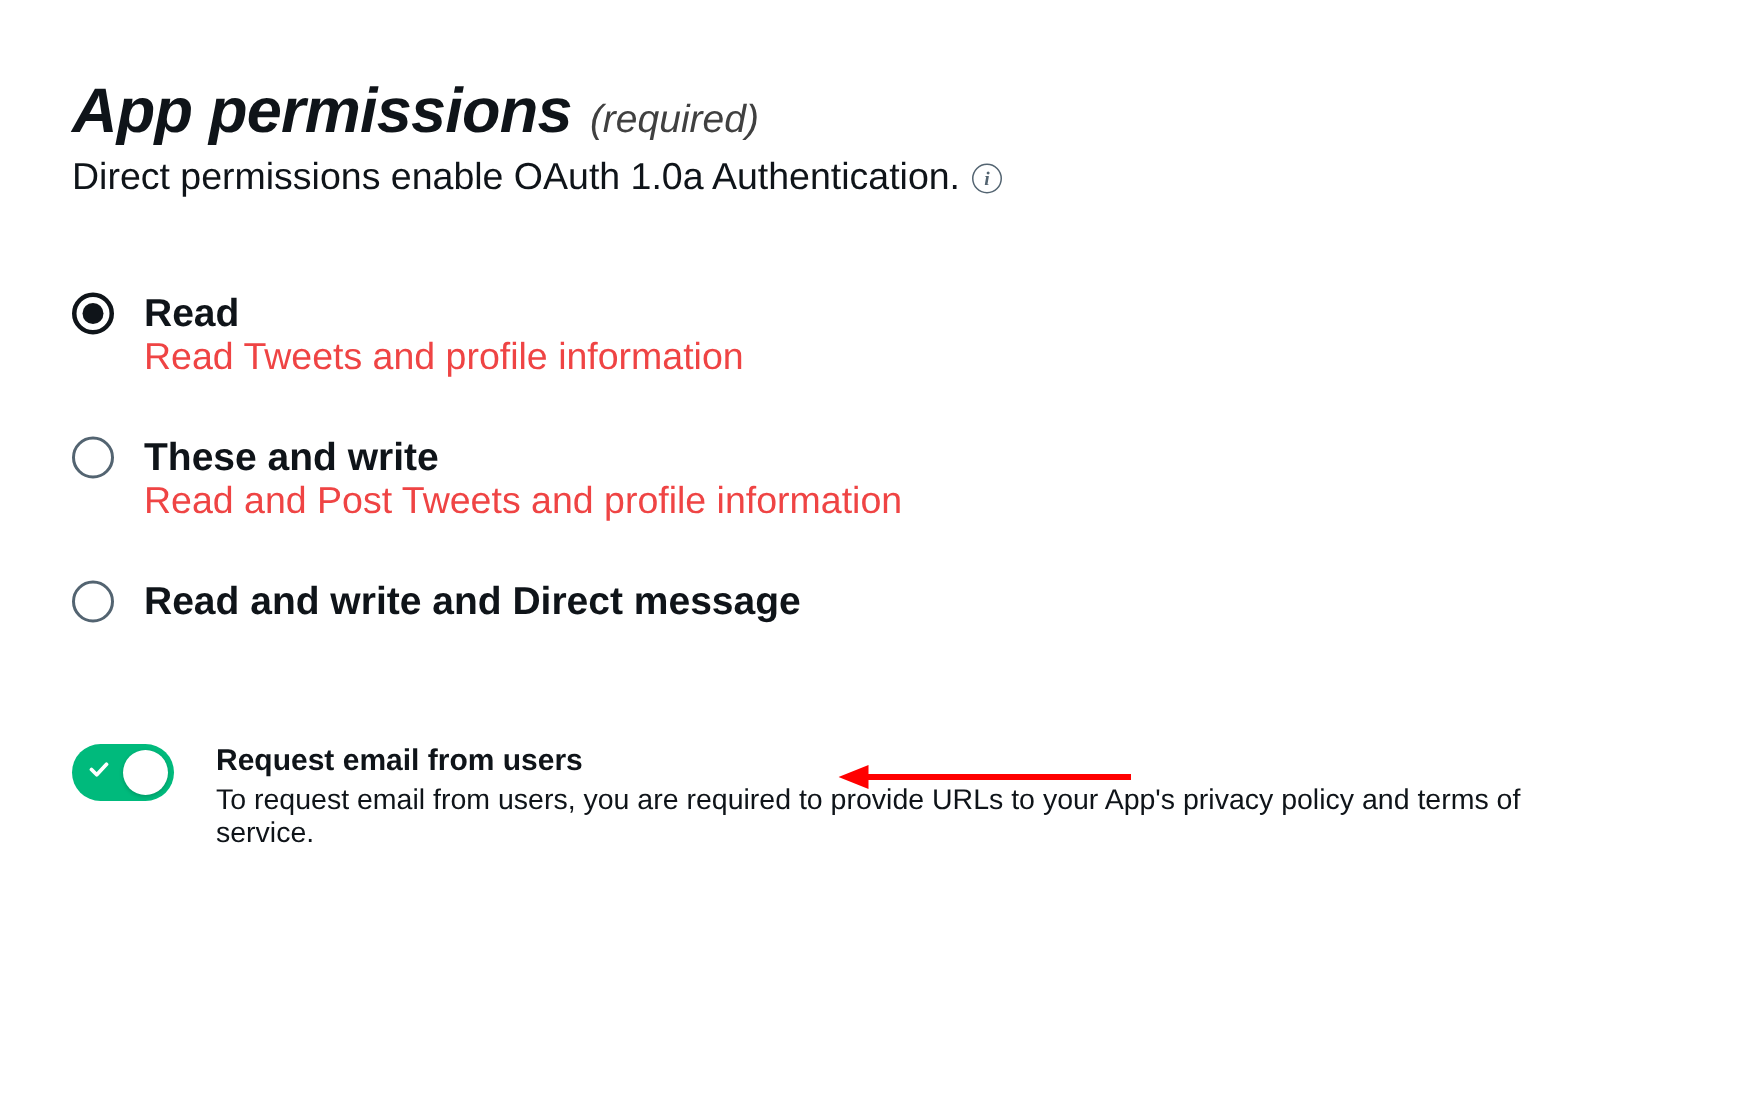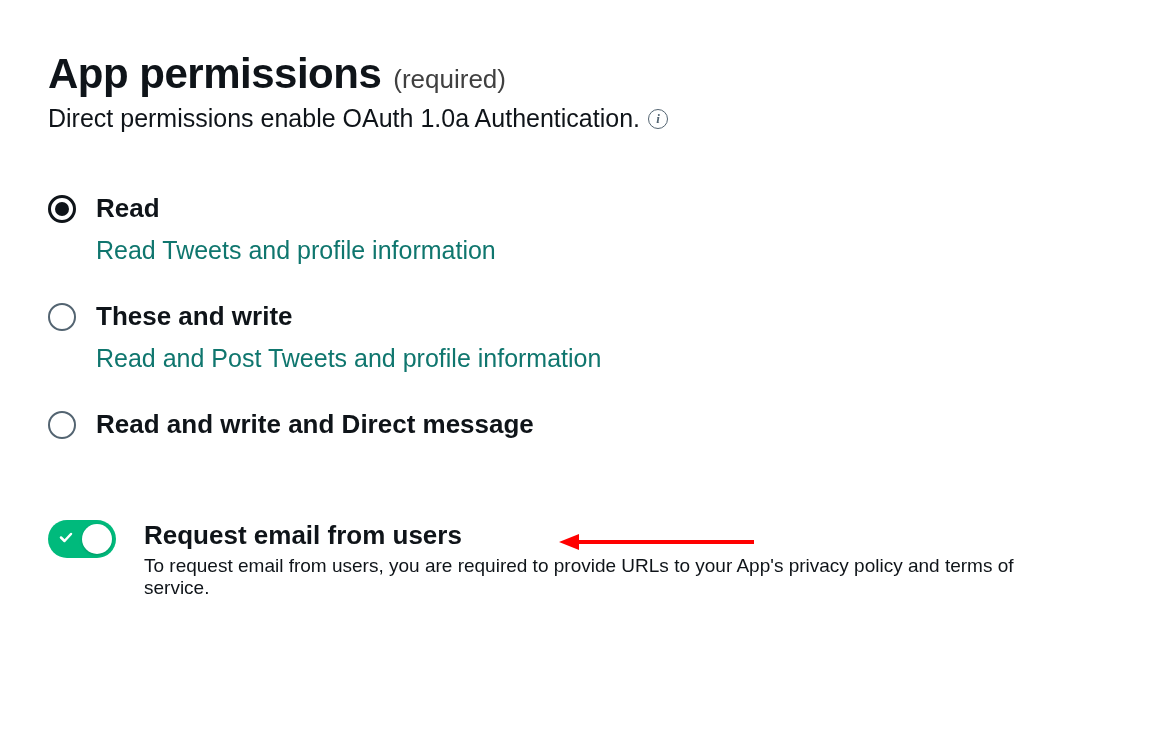--- a/index.html
+++ b/index.html
@@ -16,20 +16,21 @@
       color: #0f1419;
     }
     .header {
       margin-bottom: 16px;
     }
     .title-row {
       display: flex;
       align-items: baseline;
       gap: 12px;
       margin-bottom: 6px;
+      font-style: italic;
     }
     .title {
       font-size: 42px;
       font-weight: 800;
       letter-spacing: -0.5px;
     }
     .required-label {
       font-size: 26px;
       font-weight: 400;
       color: #404040;
@@ -90,31 +91,31 @@
       left: 50%;
       transform: translate(-50%, -50%);
       width: 14px;
       height: 14px;
       background: #0f1419;
       border-radius: 50%;
     }
     .radio-content {
       display: flex;
       flex-direction: column;
-      gap: 12px;
+      gap: 0;
     }
     .radio-label {
       font-size: 26px;
       font-weight: 700;
       color: #0f1419;
     }
     .radio-description {
       font-size: 25px;
       font-weight: 400;
-      color: #0f766e;
+      color: #ef4444;
     }
     .toggle-section {
       margin-top: 80px;
       display: flex;
       align-items: flex-start;
       gap: 28px;
     }
     .toggle-switch {
       width: 68px;
       height: 38px;
@@ -141,21 +142,21 @@
       transform: translateY(-50%);
       color: #ffffff;
     }
     .toggle-content {
       display: flex;
       flex-direction: column;
       gap: 4px;
       position: relative;
     }
     .toggle-label {
-      font-size: 26px;
+      font-size: 20px;
       font-weight: 700;
       color: #0f1419;
     }
     .toggle-description {
       font-size: 19px;
       font-weight: 400;
       color: #0f1419;
       max-width: 940px;
     }
     .arrow-annotation {

